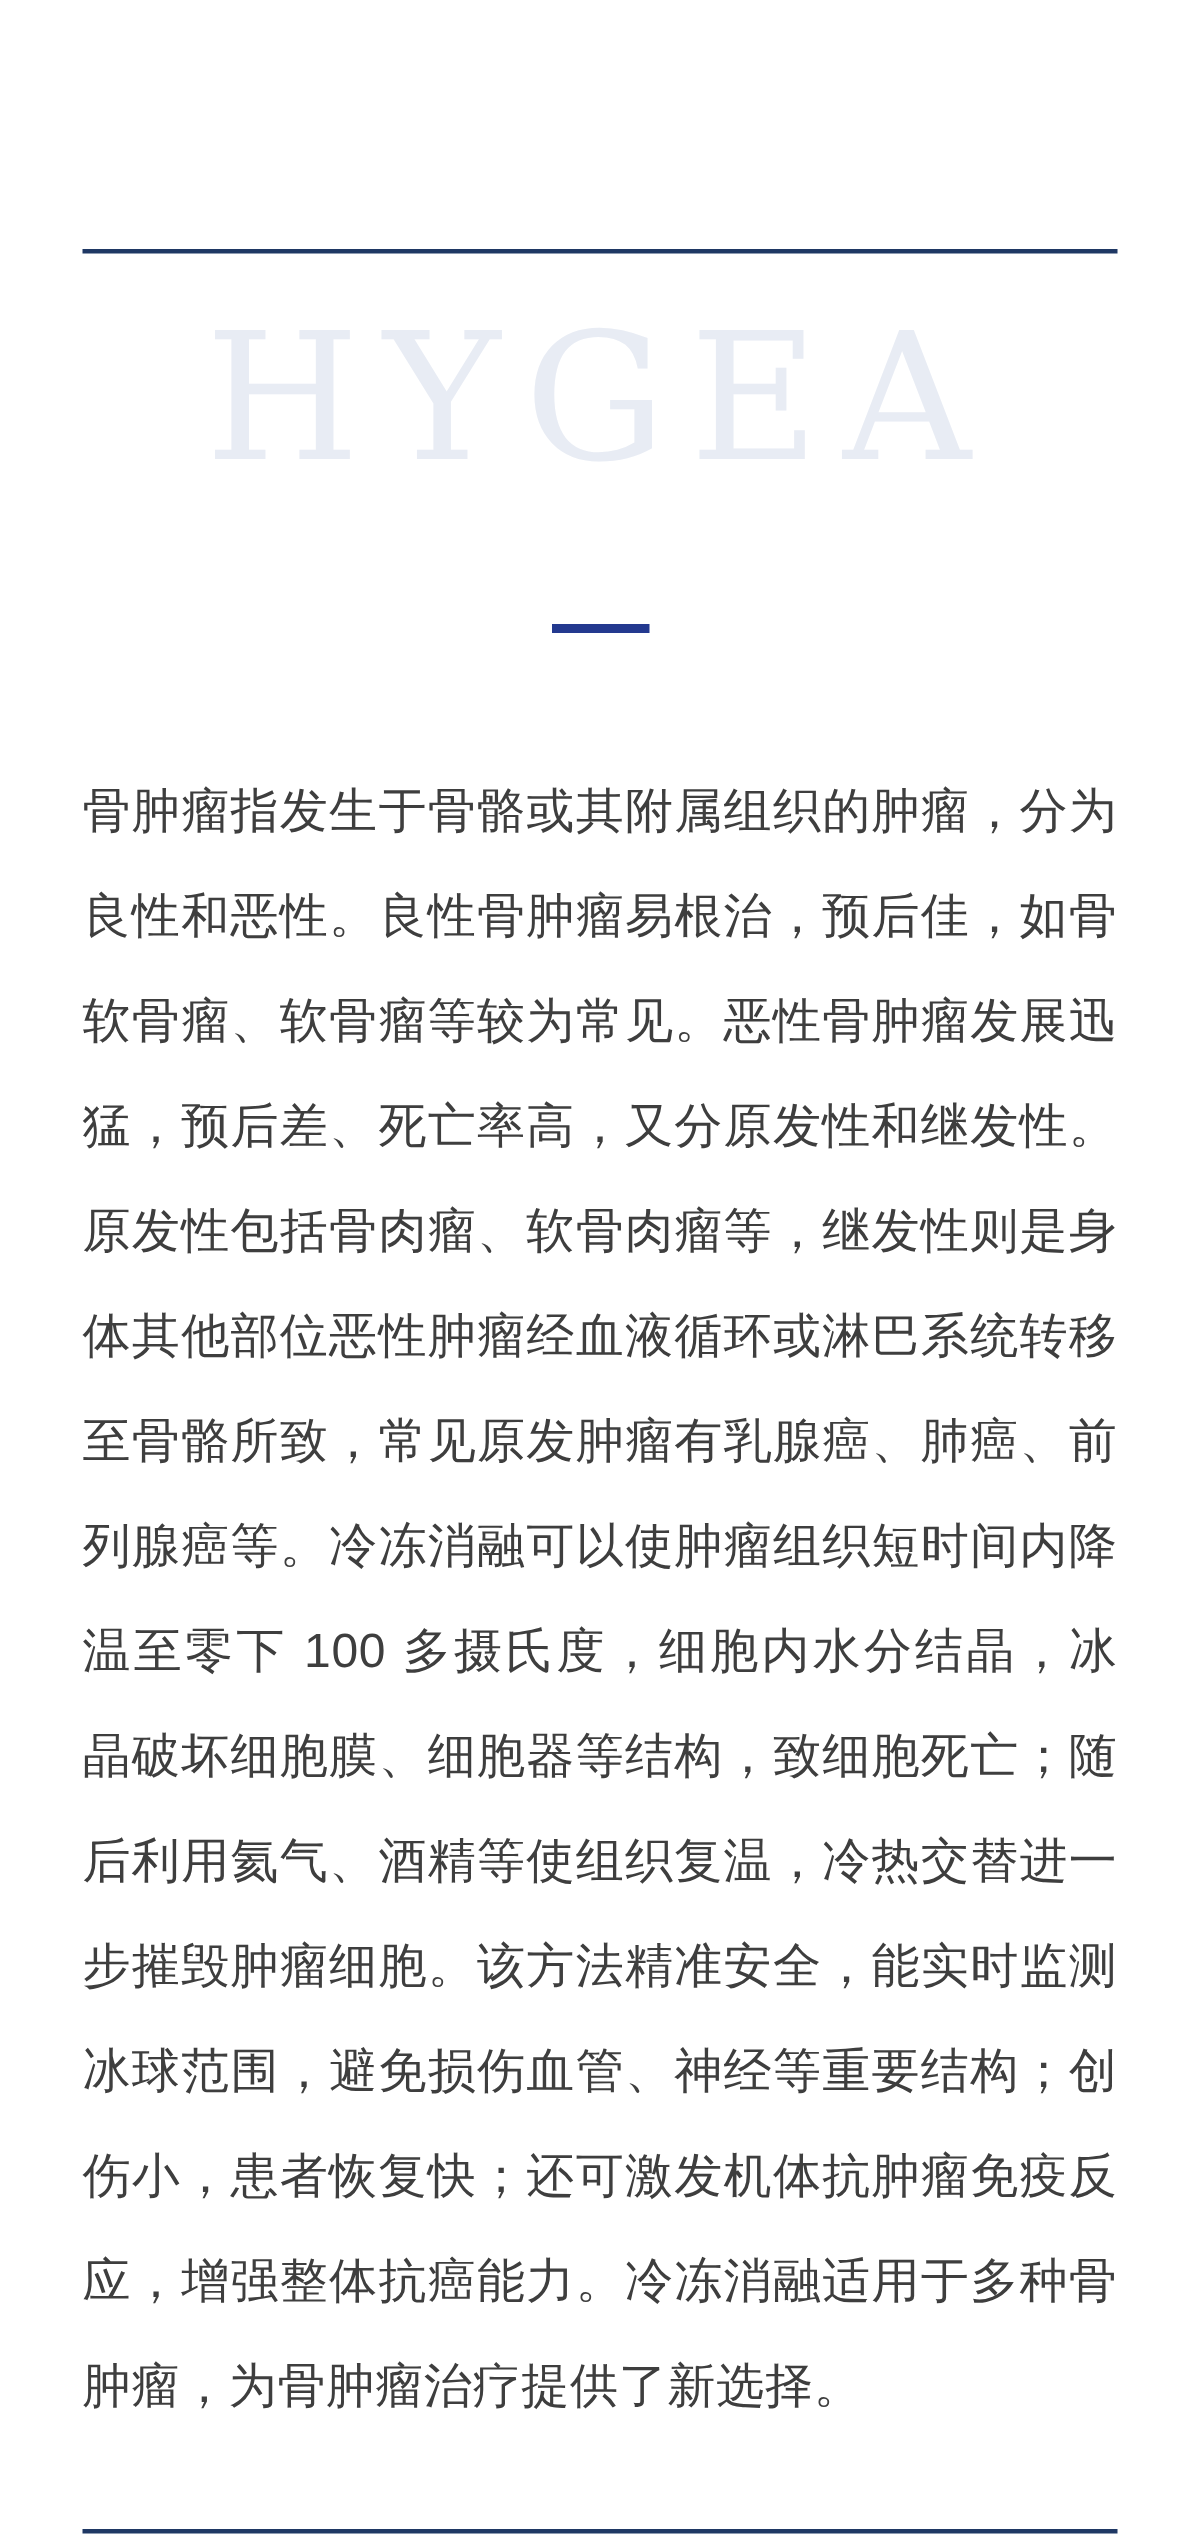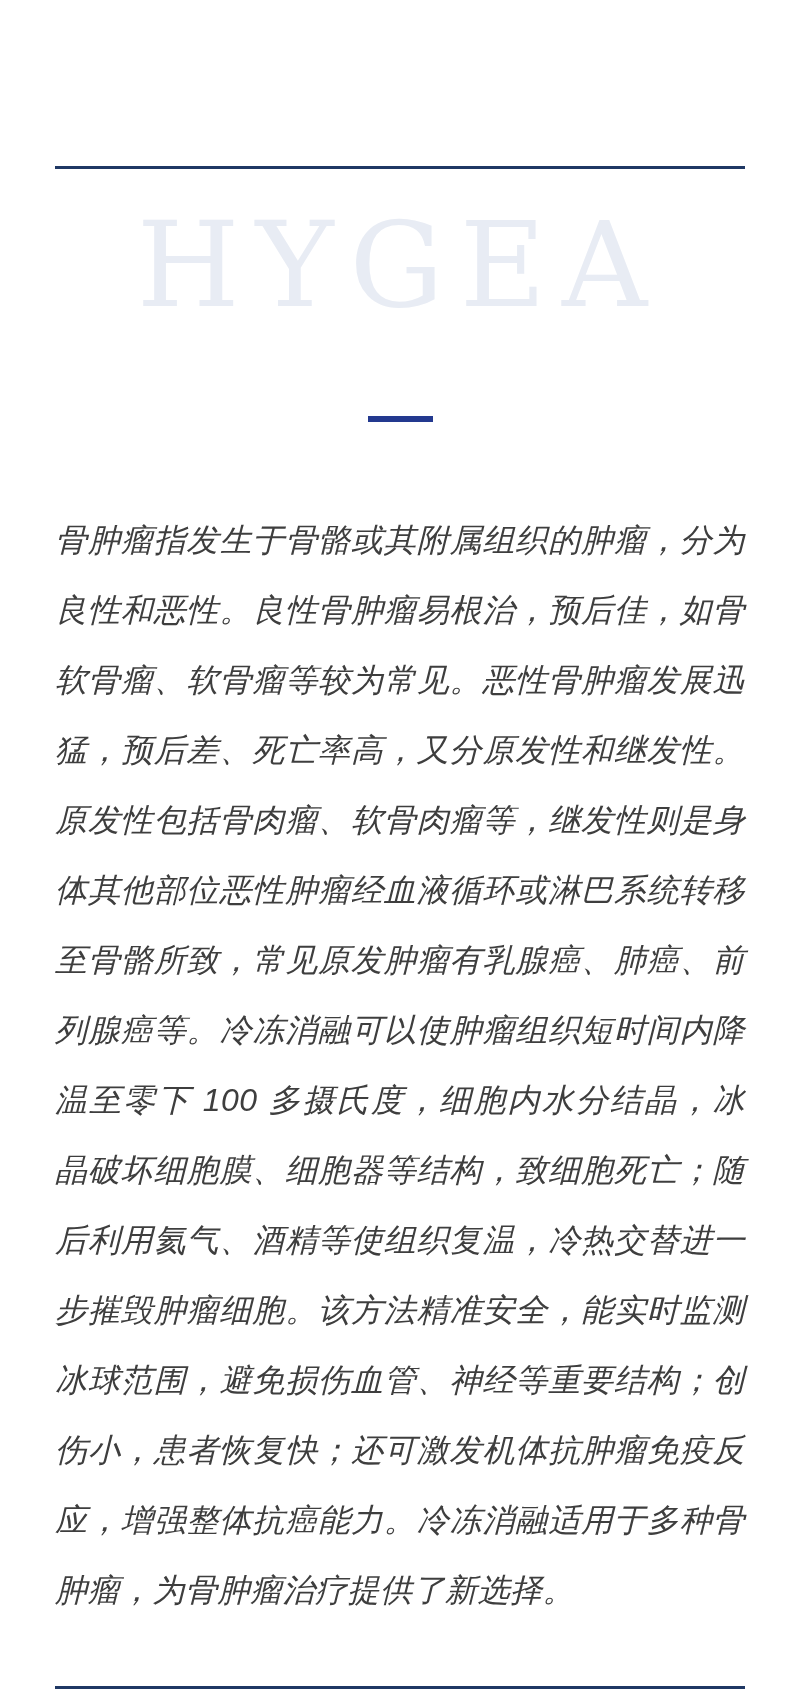--- a/index.html
+++ b/index.html
@@ -98,21 +98,20 @@
     width: 690px;
   }
 
   .article p {
     font-size: 32px;
     line-height: 70px;
     color: var(--body_text);
     text-align: justify;
     text-justify: inter-ideograph;
     letter-spacing: 0.5px;
-    font-style: italic;
   }
 
   .bottom-divider {
     position: absolute;
     left: 55px;
     top: 1686px;
     width: 690px;
     height: 3px;
     background: var(--accent);
   }

